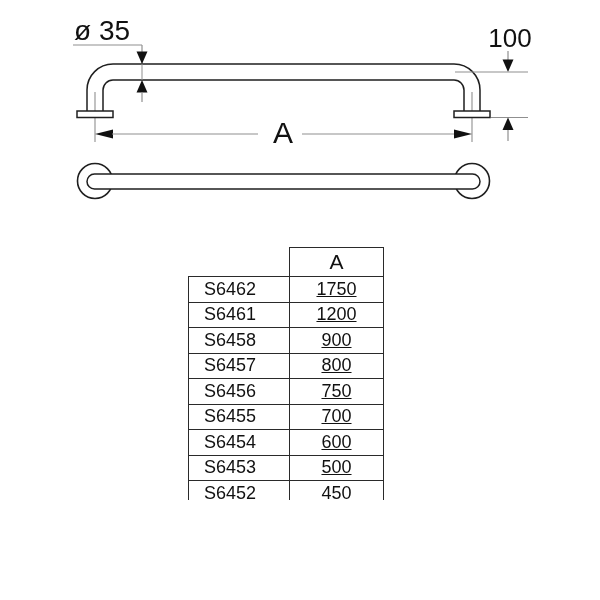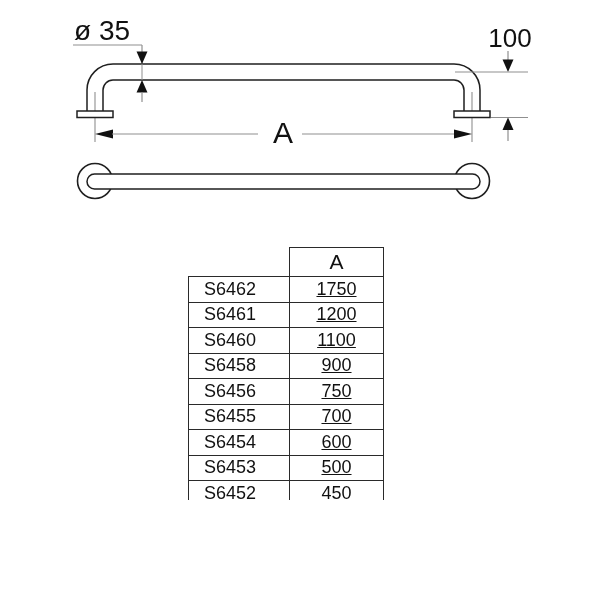--- a/index.html
+++ b/index.html
@@ -119,26 +119,26 @@
     </tr>
     <tr>
       <td class="code">S6462</td>
       <td class="val">1750</td>
     </tr>
     <tr>
       <td class="code">S6461</td>
       <td class="val">1200</td>
     </tr>
     <tr>
-      <td class="code">S6460</td>
-      <td class="val">1100</td>
+      <td class="code">S6458</td>
+      <td class="val">900</td>
     </tr>
     <tr>
-      <td class="code">S6458</td>
-      <td class="val">900</td>
+      <td class="code">S6457</td>
+      <td class="val">800</td>
     </tr>
     <tr>
       <td class="code">S6456</td>
       <td class="val">750</td>
     </tr>
     <tr>
       <td class="code">S6455</td>
       <td class="val">700</td>
     </tr>
     <tr>

